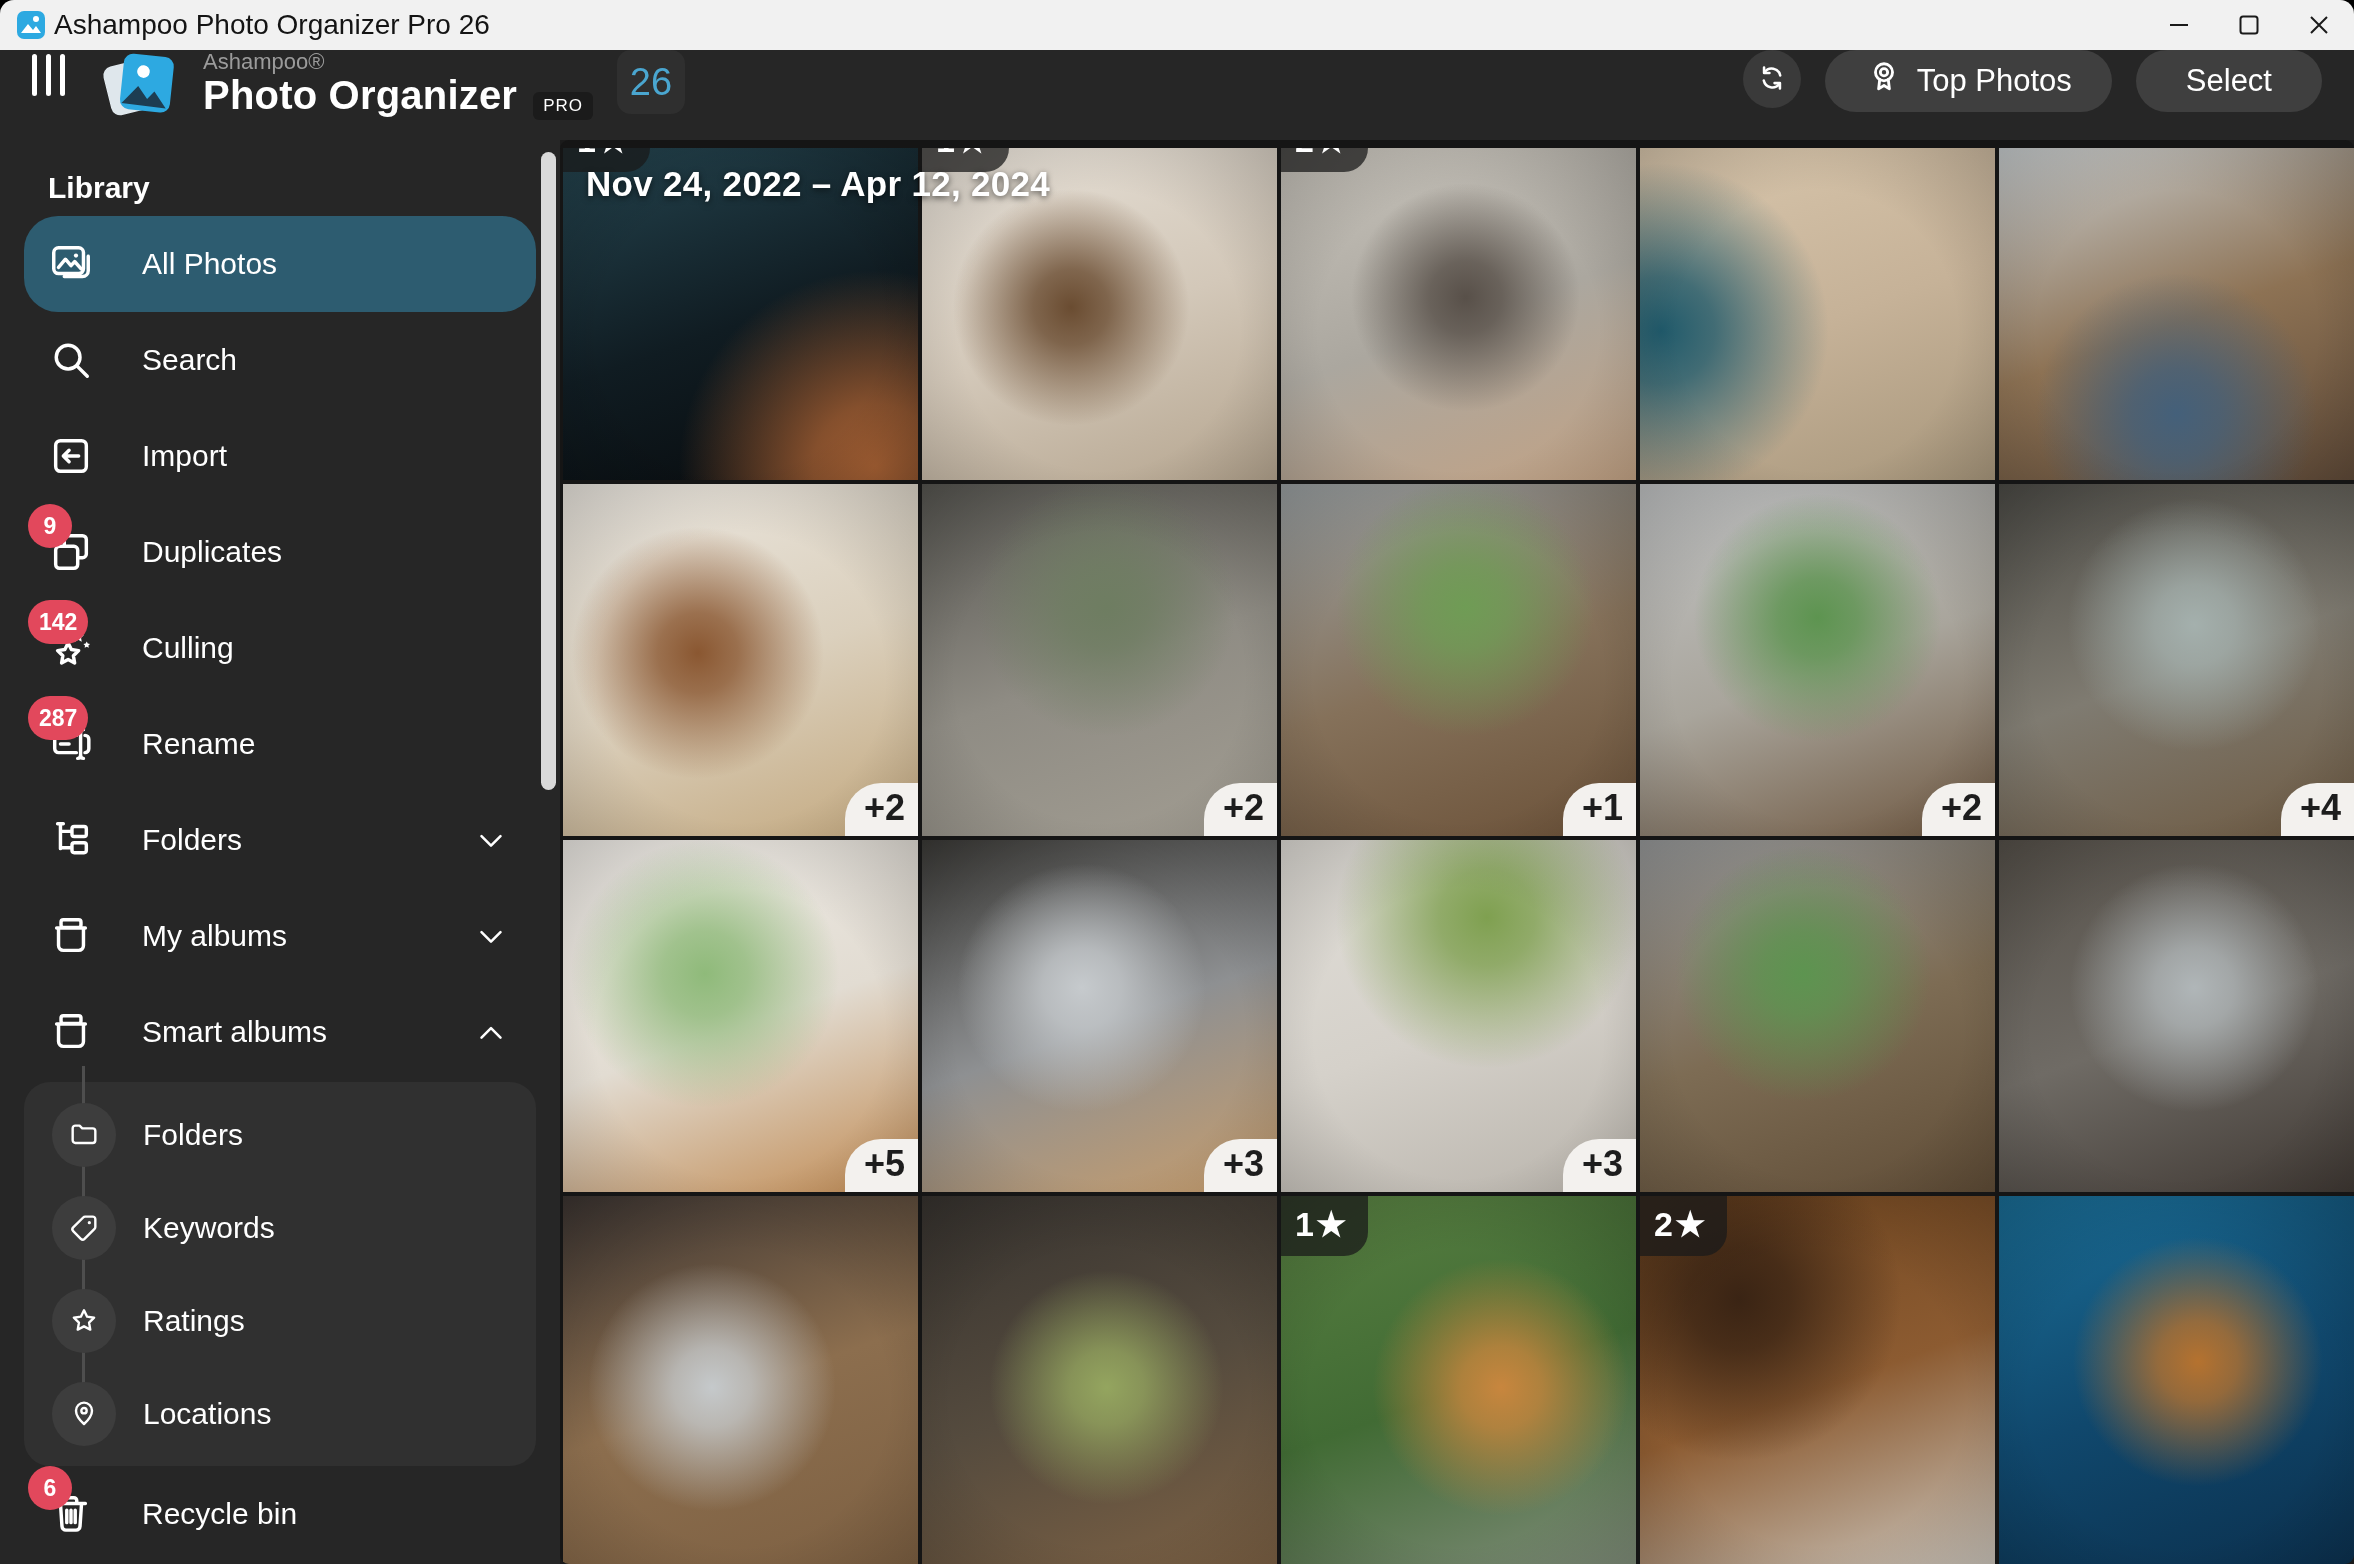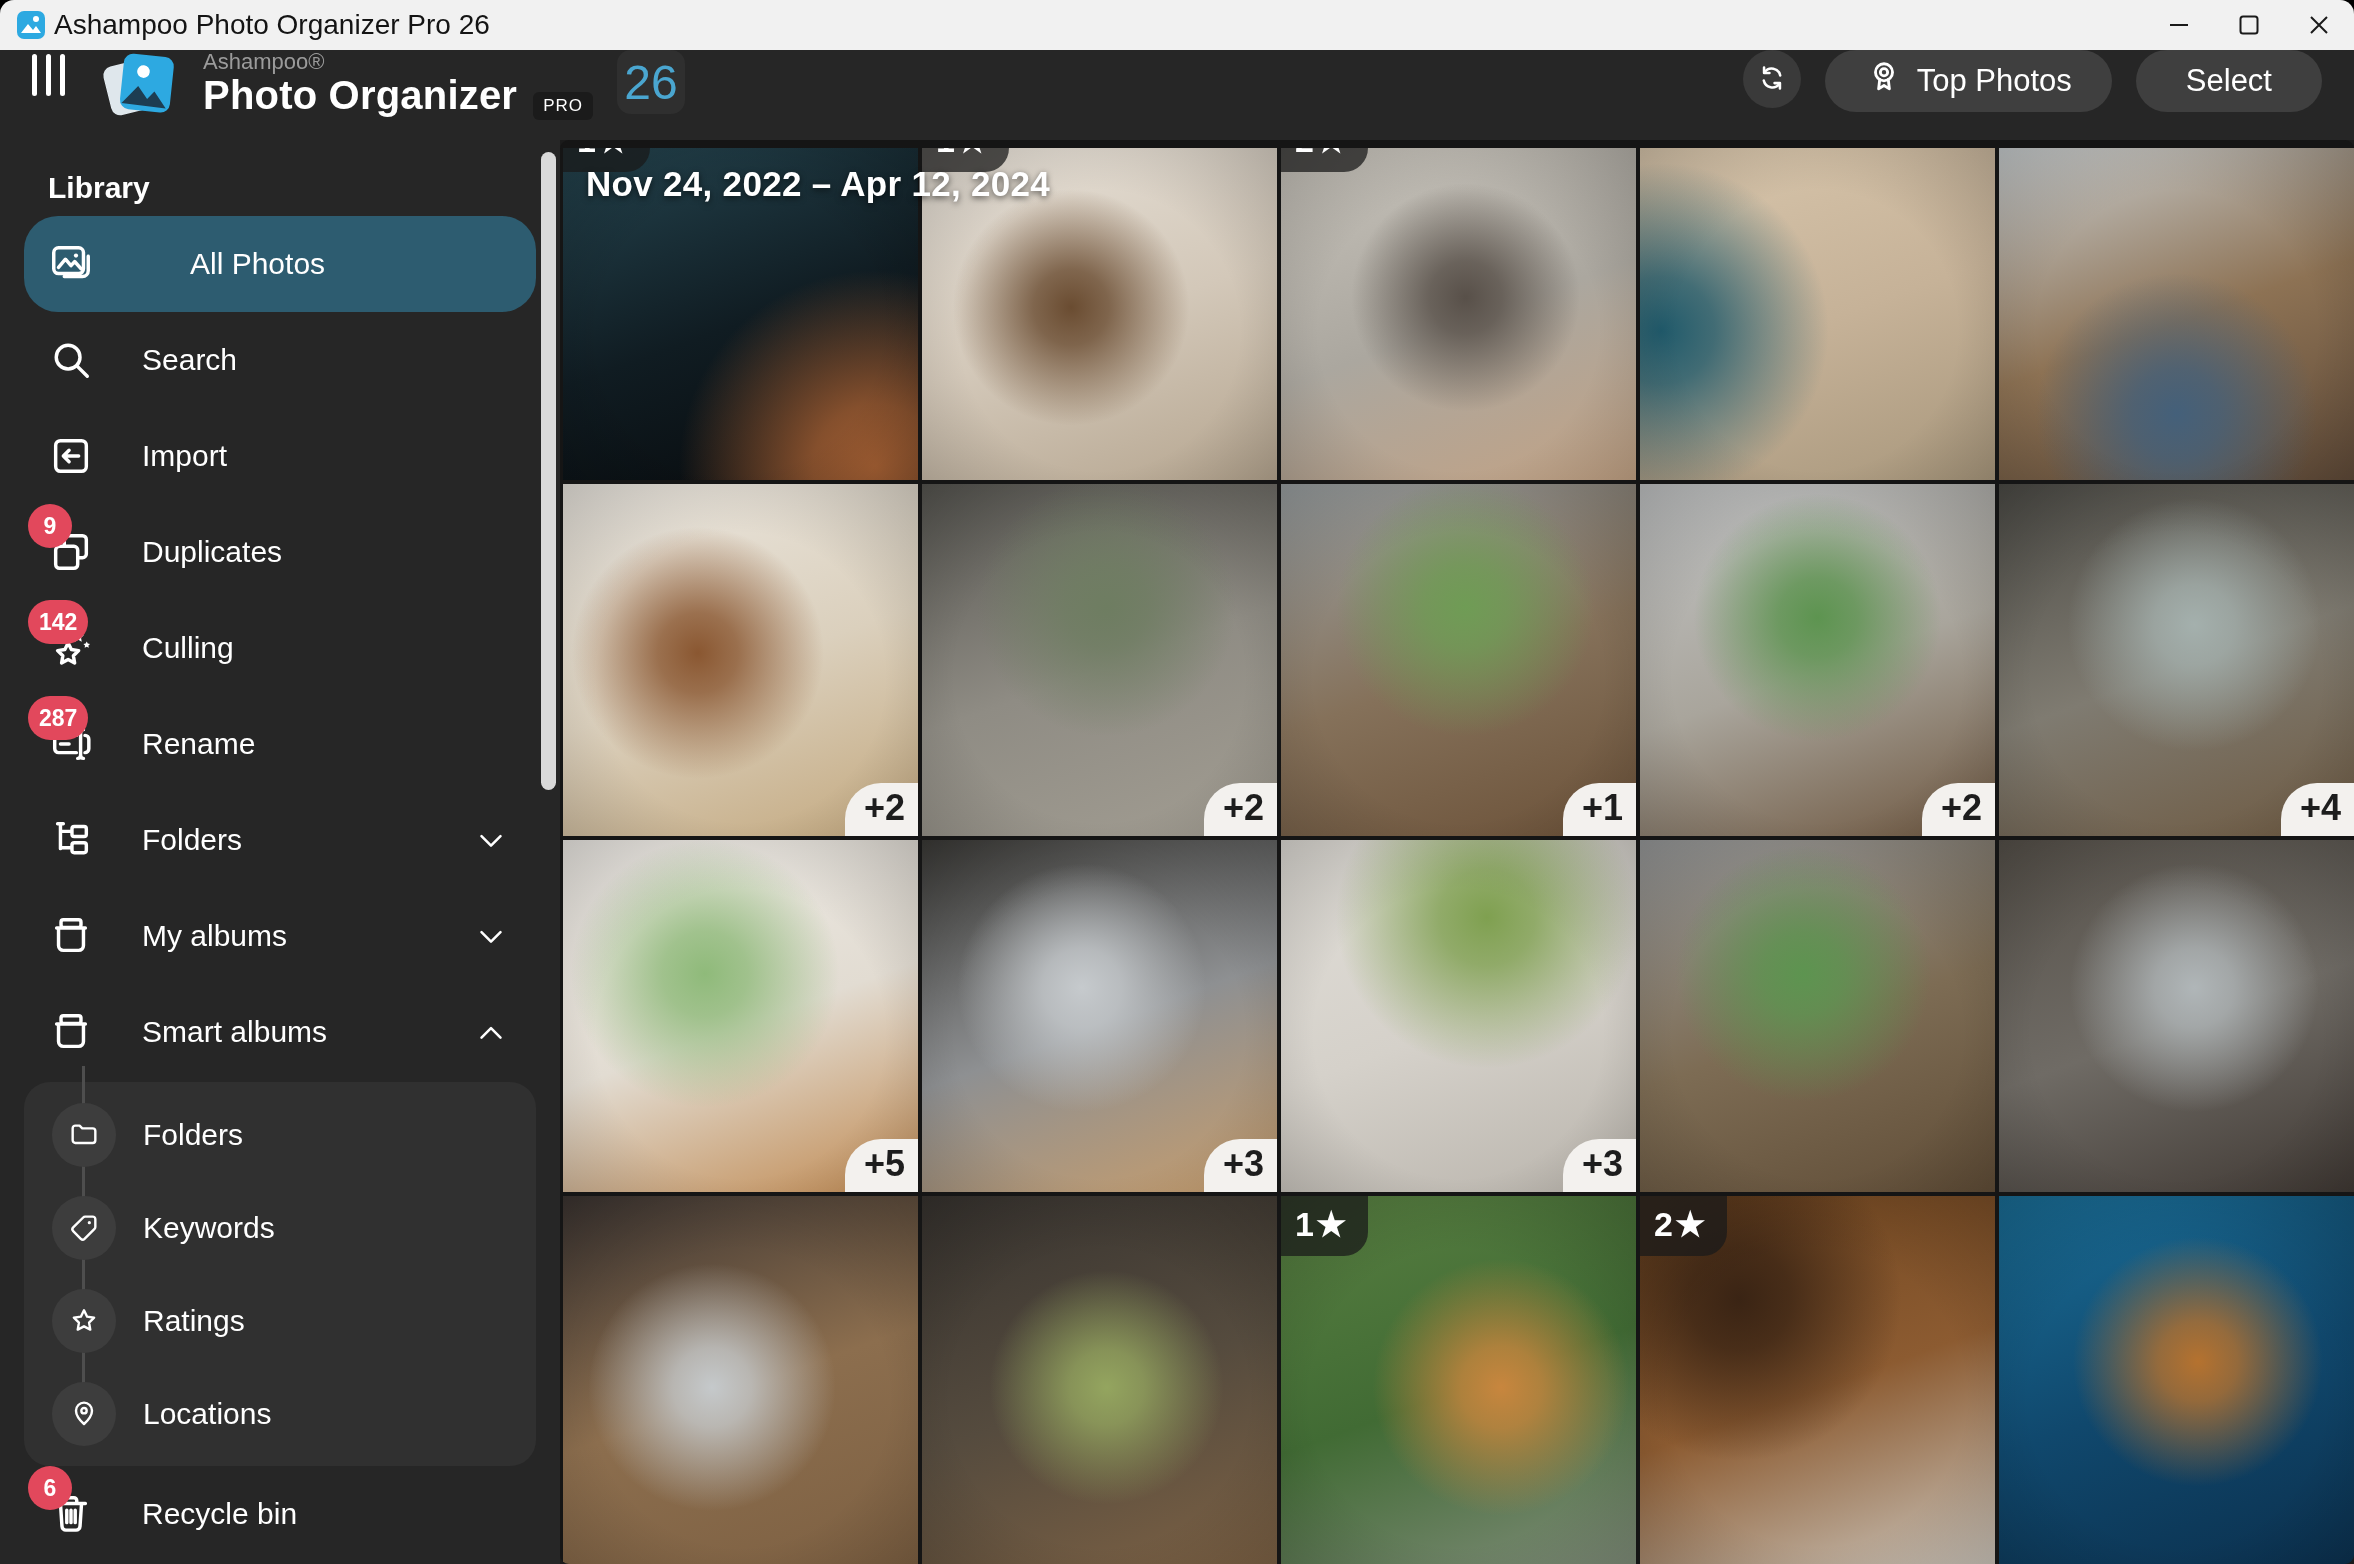--- a/index.html
+++ b/index.html
@@ -16,33 +16,33 @@
   
   .appbar{position:absolute;top:50px;left:0;right:0;height:90px;background:#262626;display:flex;align-items:flex-start;padding:0 32px 0 30px;gap:24px;box-sizing:border-box;}
   .hamburger{display:flex;gap:9px;padding:4px 2px;}
   .hamburger i{display:block;width:5px;height:42px;background:#fff;border-radius:2.5px;}
   .logo{width:78px;height:70px;margin-left:10px;flex:none;}
   .brand{display:flex;flex-direction:column;line-height:1.08;}
   .company{color:#9b9b9b;font-size:22px;}
   .prod-row{display:flex;align-items:flex-start;gap:16px;}
   .product{color:#fff;font-weight:bold;font-size:40px;letter-spacing:.2px;}
   .pro{background:#1b1b1b;color:#fff;font-size:17px;font-weight:normal;border-radius:6px;padding:5px 10px;margin-top:18px;letter-spacing:1px;}
-  .version{width:68px;height:64px;background:#2f2f2f;border-radius:14px;color:#4aa6d0;font-size:48px;display:flex;align-items:center;justify-content:center;}
+  .version{width:68px;height:64px;background:#2f2f2f;border-radius:14px;color:#4aa6d0;font-size:38px;display:flex;align-items:center;justify-content:center;}
   .spacer{flex:1;}
   .icon-btn{width:58px;height:58px;border-radius:50%;background:#3a3a3a;display:flex;align-items:center;justify-content:center;border:none;padding:0;}
   .icon-btn svg{width:34px;height:34px;}
   .pill{height:62px;border-radius:31px;background:#3f3f3f;color:#fff;font-size:31px;display:flex;align-items:center;gap:14px;padding:0 40px;border:none;font-family:inherit;}
   .pill.select{padding:0 50px;}
   .pill svg{width:38px;height:38px;}
 
   
   .sidebar{position:absolute;top:140px;left:0;width:560px;height:1424px;background:#262626;overflow:hidden;}
   .lib-label{margin:28px 0 8px 48px;font-size:30px;font-weight:bold;color:#fff;line-height:40px;}
   .side-item{height:96px;margin:0 24px;border-radius:34px;display:flex;align-items:center;padding-left:24px;position:relative;color:#fff;font-size:30px;}
-  .side-item.selected{background:#2d5c70;gap:48px;}
+  .side-item.selected{background:#2d5c70;}
   .icon-wrap{width:46px;height:46px;flex:none;display:flex;align-items:center;justify-content:center;}
   .icon-wrap svg{width:46px;height:46px;}
   .side-label{margin-left:48px;white-space:nowrap;}
   .chev{position:absolute;right:26px;width:38px;height:38px;display:flex;align-items:center;justify-content:center;}
   .chev svg{width:38px;height:38px;stroke-width:1.6;}
   .badge{position:absolute;left:4px;top:0;background:#e2485c;color:#fff;font-size:23px;font-weight:bold;border-radius:999px;min-width:44px;height:44px;padding:0 11px;display:flex;align-items:center;justify-content:center;box-sizing:border-box;z-index:2;}
   .sub-panel{margin:2px 24px 0 24px;border-radius:26px;background:#303030;position:relative;padding:6px 0;}
   .sub-line{position:absolute;left:58px;top:-16px;bottom:56px;width:3px;background:#4e4e4e;}
   .sub-item{height:93px;display:flex;align-items:center;padding-left:28px;position:relative;color:#fff;font-size:30px;}
   .sub-icon{width:64px;height:64px;border-radius:50%;background:#3d3d3d;display:flex;align-items:center;justify-content:center;z-index:1;flex:none;}

